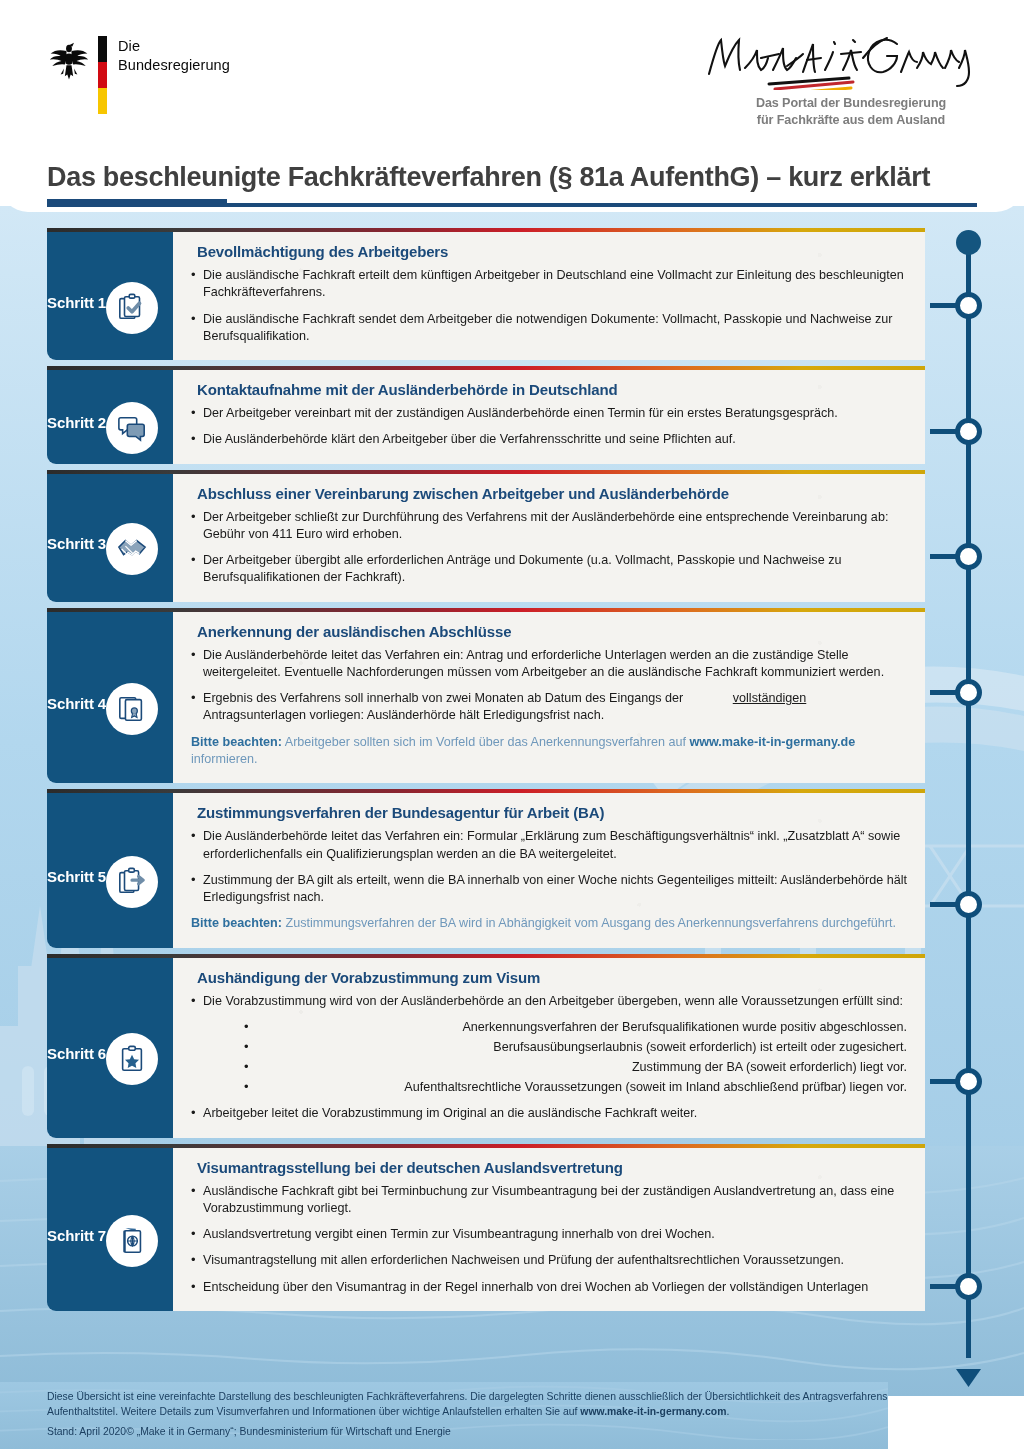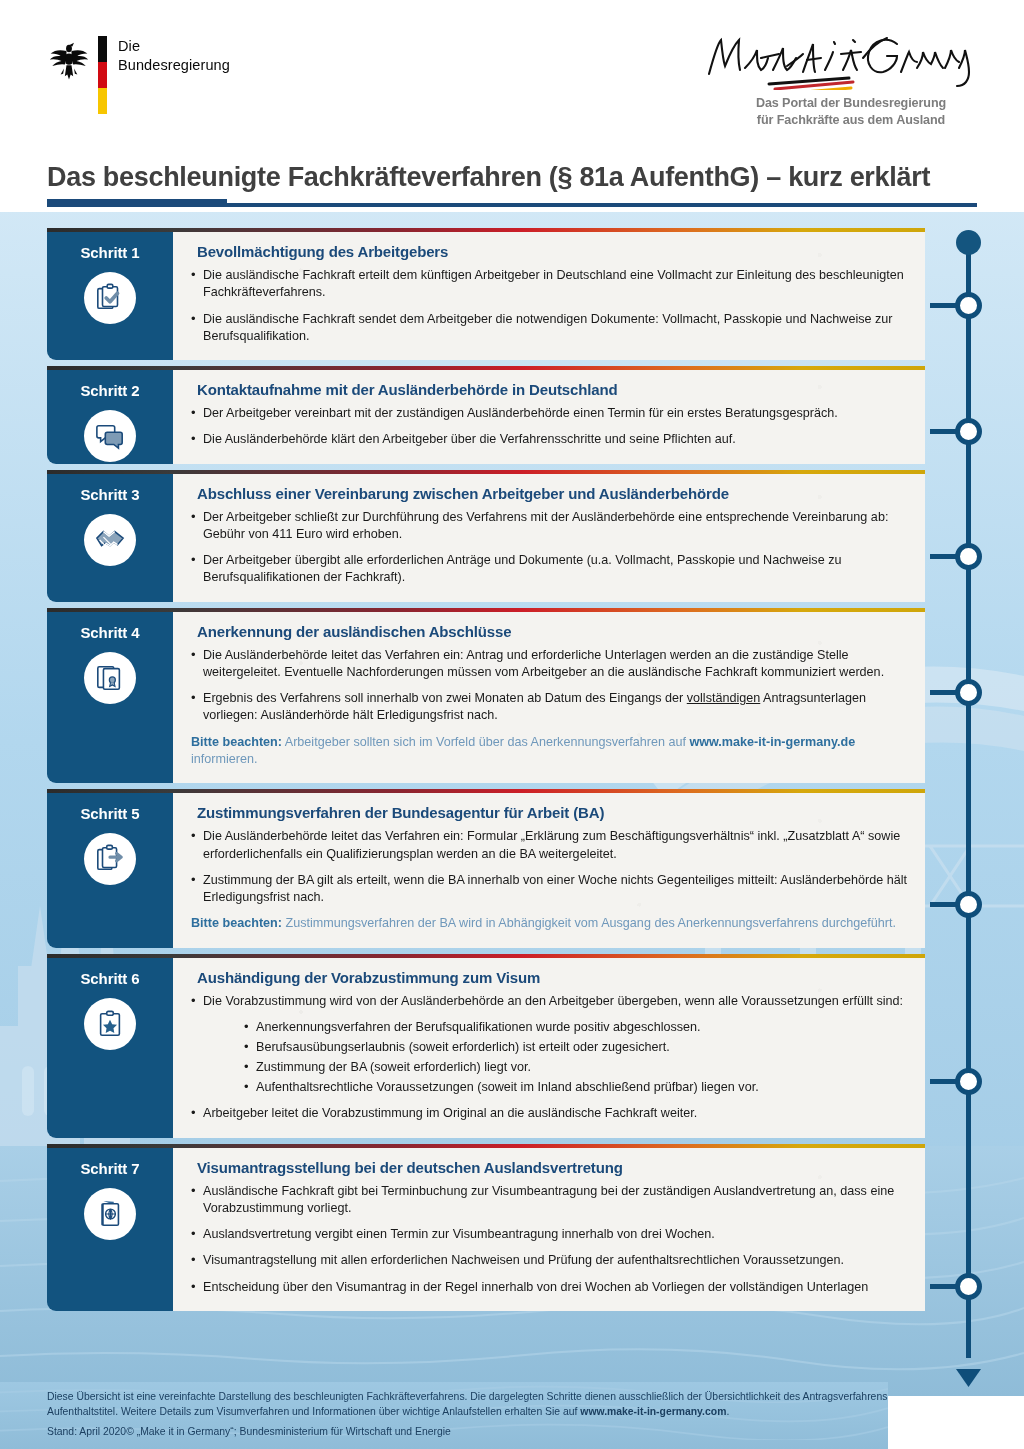--- a/index.html
+++ b/index.html
@@ -9,21 +9,21 @@
     width:1024px; height:1449px;
     font-family:"Liberation Sans", sans-serif;
     background:#ffffff;
     position:relative;
     overflow:hidden;
   }
 
   
   .header {
     position:absolute; left:0; top:0; width:1024px; height:212px;
-    background:#ffffff; z-index:20;
+    background:#ffffff; z-index:20;border-radius:28px;
   }
   .gov-logo { position:absolute; left:48px; top:36px; display:flex; align-items:flex-start; }
   .eagle { width:42px; height:46px; margin-right:8px; }
   .flagbar { width:9px; height:78px; margin-right:11px;
      background:linear-gradient(to bottom,#0b0b0b 0 33.3%,#d10a12 33.3% 66.6%,#f7c600 66.6% 100%); }
   .gov-name { font-size:14.5px; line-height:1.28; color:#0a0a0a; font-weight:400; padding-top:1px; letter-spacing:.1px;}
 
   .mig-logo { position:absolute; right:23px; top:28px; width:300px; text-align:center; }
   .mig-script { height:62px; width:100%; display:block; }
   .mig-sub { font-size:12.6px; line-height:1.34; color:#7d7d7d; font-weight:700; margin-top:5px; letter-spacing:-.1px;}
@@ -63,21 +63,21 @@
   .card { position:relative; margin-bottom:6px; }
   .card-top {
     height:4px; width:100%;
     background:linear-gradient(to right,#2b2b2b 0%, #3a3a3a 14%, #8a2530 40%, #cc1e28 54%, #dd6a20 72%, #d6a80c 86%, #cfa60a 100%);
   }
   .card-body { display:flex; min-height:70px; }
 
   .step-col {
     width:126px; flex:0 0 126px; background:#12537f;
     border-bottom-left-radius:9px;
-    display:flex; flex-direction:column; align-items:center;
+    display:flex; flex-direction:row; align-items:center;
     padding-top:12px; position:relative;
   }
   .step-label { color:#ffffff; font-size:15px; font-weight:700; letter-spacing:-.1px; }
   .step-icon {
     width:52px; height:52px; border-radius:50%; background:#ffffff;
     margin-top:11px; display:flex; align-items:center; justify-content:center;
   }
   .step-icon svg { width:30px; height:30px; display:block; }
 
   .content-col {
@@ -98,24 +98,24 @@
     position:relative; padding-left:14px; margin-bottom:9px;
     font-size:12.6px; line-height:1.37; color:#1a1a1a;
   }
   ul.bullets > li:last-child { margin-bottom:2px; }
   ul.bullets > li::before {
     content:"•"; position:absolute; left:2px; top:-1px; font-size:13px; color:#1a1a1a;
   }
   ul.subbullets { list-style:none; margin:9px 0 9px 54px; padding:0; }
   ul.subbullets > li {
     position:relative; padding-left:13px; margin-bottom:2px;
-    font-size:12.6px; line-height:1.42; color:#1a1a1a;
+    font-size:12.6px; line-height:1.42; color:#1a1a1a;text-align:right;
   }
   ul.subbullets > li::before { content:"•"; position:absolute; left:1px; top:-1px; font-size:13px; }
-  .u { text-decoration:underline; }
+  .u { text-decoration:underline;margin-left:46px; }
   .note { font-size:12.6px; line-height:1.38; color:#6f98bb; margin:9px 0 2px 2px; }
   .note b { color:#2e6f9e; font-weight:700; }
   .note .link { color:#2e6f9e; font-weight:700; }
 
   
   .timeline { position:absolute; left:952px; top:228px; width:52px; height:1160px; z-index:12; }
   .tl-line { position:absolute; left:14px; top:18px; width:5px; bottom:30px; background:#0f4e7a; }
   .tl-dot-big { position:absolute; left:4px; top:2px; width:25px; height:25px; border-radius:50%; background:#14557f; }
   .tl-node { position:absolute; left:3px; width:27px; height:27px; border-radius:50%;
     background:#ffffff; border:5px solid #0f4e7a; }

